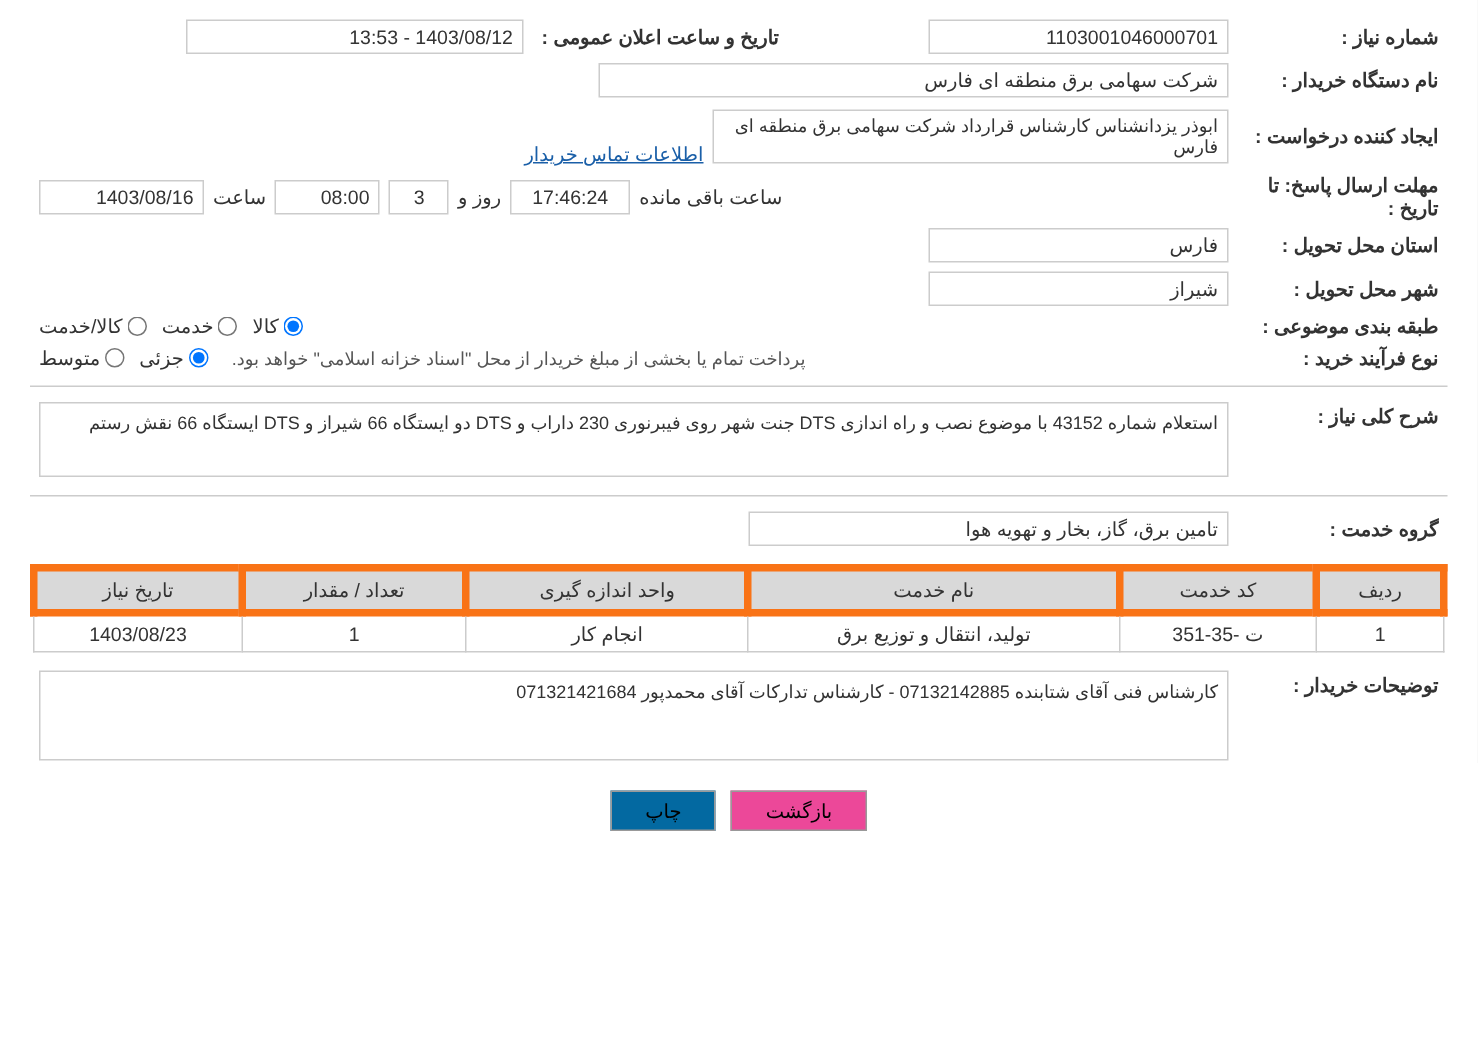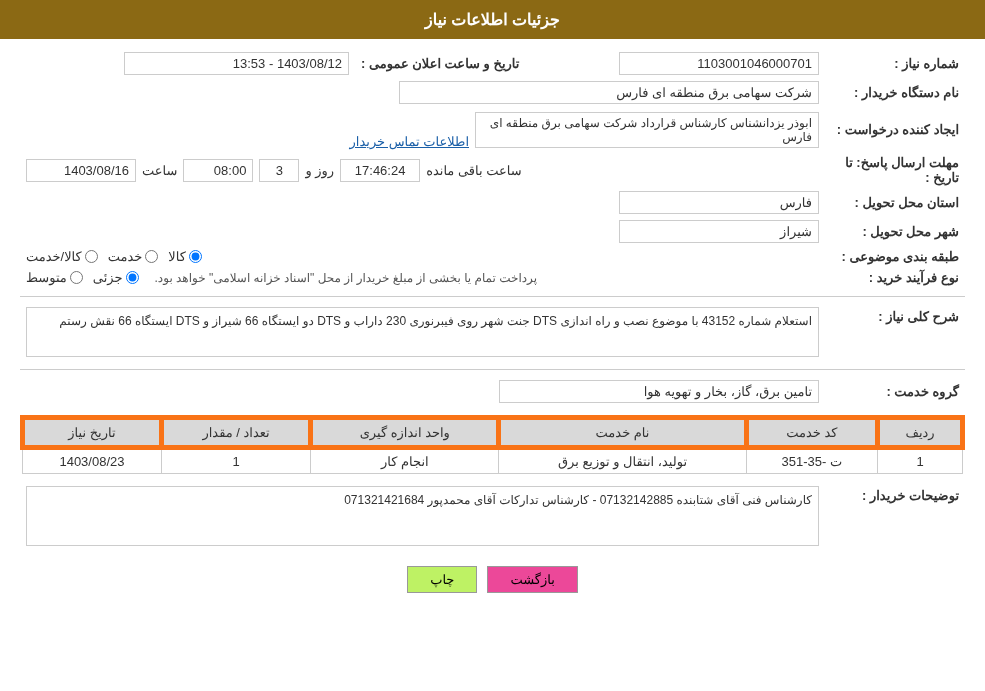--- a/index.html
+++ b/index.html
@@ -110,21 +110,21 @@
     }
     .btn {
       padding: 5px 22px;
       border: 1px solid #999;
       cursor: pointer;
       font-size: 13px;
       font-family: Tahoma, Arial, sans-serif;
       background: #e8e8e8;
     }
     .btn-print {
-      background: #bef264;
+      background: #0369a1;
     }
     .btn-back {
       background: #ec4899;
     }
     .radio-group {
       display: flex;
       gap: 10px;
       flex-direction: row-reverse;
       align-items: center;
     }
@@ -144,23 +144,20 @@
     }
     .main-info-grid tr td {
       padding: 3px 6px;
     }
   </style>
 </head>
 <body>
 
 <div class="page-container">
 
-  <div class="header">
-    <span>جزئیات اطلاعات نیاز</span>
-  </div>
 
   <div class="content">
 
     <table class="info-table main-info-grid">
 
       <tbody>
           <tr>
         <td class="label-cell">شماره نیاز :</td>
         <td class="value-cell">
           <span class="input-box input-medium" style="width:200px;">1103001046000701</span>

